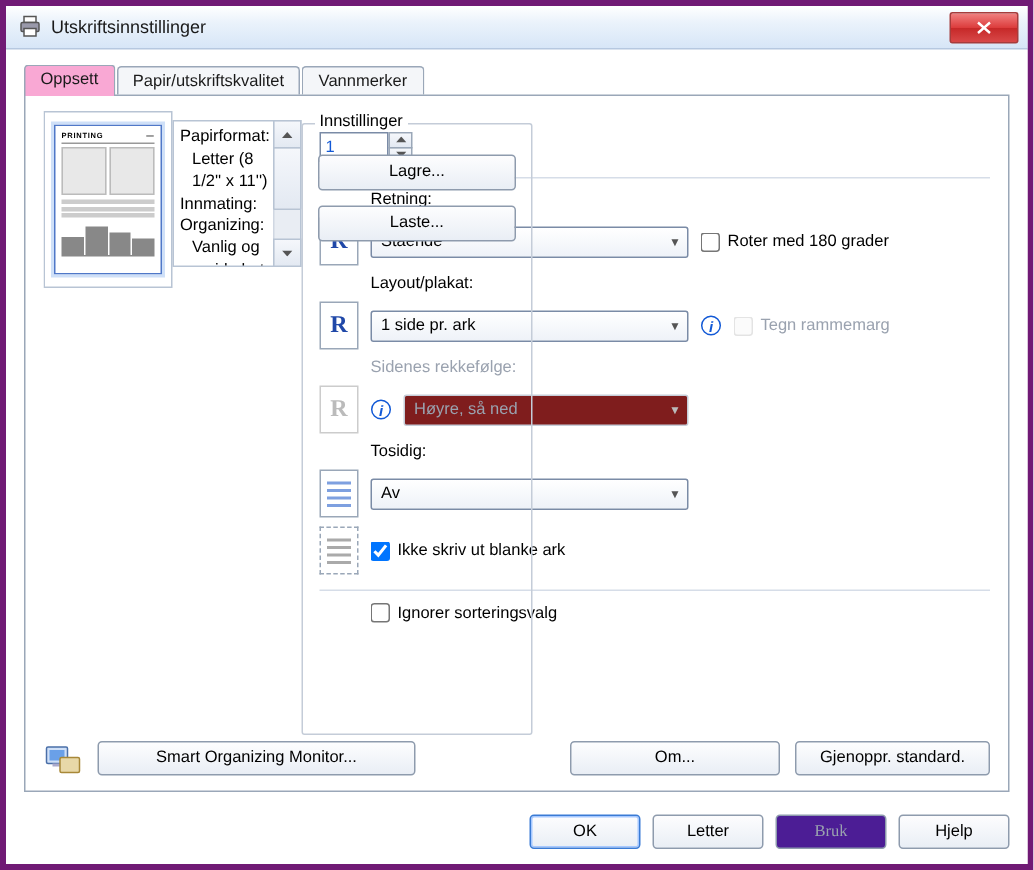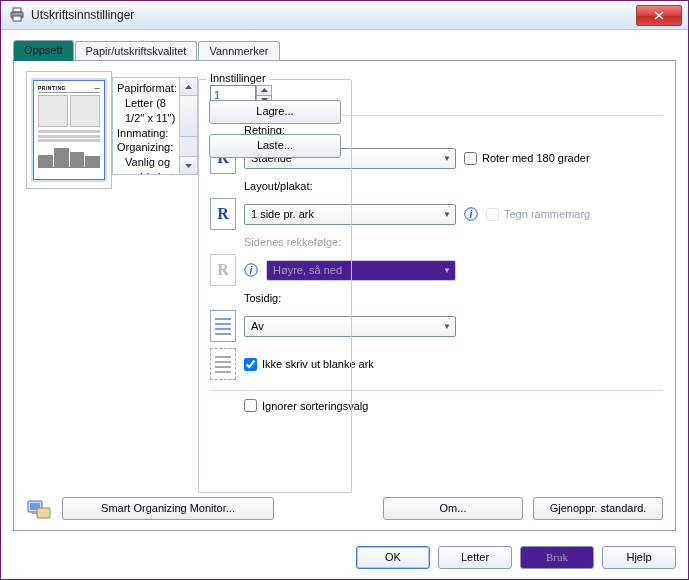--- a/index.html
+++ b/index.html
@@ -7,21 +7,21 @@
     padding: 0;
     font-family: "Segoe UI", Tahoma, sans-serif;
     font-size: 11px;
     background: #fff;
     color: #000;
   }
   .window {
     width: 689px;
     height: 580px;
     box-sizing: border-box;
-    border: 1px solid #701a75;
+    border: 4px solid #701a75;
     background: #fff;
     display: flex;
     flex-direction: column;
     position: relative;
   }
   .titlebar {
     height: 28px;
     display: flex;
     align-items: center;
     background: linear-gradient(to bottom, #ffffff 0%, #eaf2fb 40%, #d7e6f7 100%);
@@ -71,21 +71,21 @@
     border-bottom: none;
     background: #f4f6f9;
     padding: 3px 10px 4px;
     margin-right: 1px;
     border-top-left-radius: 3px;
     border-top-right-radius: 3px;
     cursor: pointer;
     color: #1a1a1a;
   }
   .tab.active {
-    background: #0f766e;
+    background: #f9a8d4;
     position: relative;
     z-index: 2;
     padding-bottom: 5px;
   }
   .tab-body {
     border: 1px solid #9aa7b8;
     background: #fff;
     margin: 0 12px 8px 12px;
     flex: 1;
     position: relative;
@@ -310,21 +310,21 @@
     border-radius: 2px;
     display: flex;
     align-items: center;
     justify-content: space-between;
     padding: 0 4px 0 6px;
     box-sizing: border-box;
     cursor: pointer;
   }
   .combo.disabled {
     color: #9aa2af;
-    background: #4c1d95;
+    background: #7f1d1d;
     border-color: #c6cdd8;
     cursor: default;
   }
   .combo .chev {
     font-size: 8px;
     color: #555;
   }
   .combo.disabled .chev { color: #bbb; }
 
   .chk {

